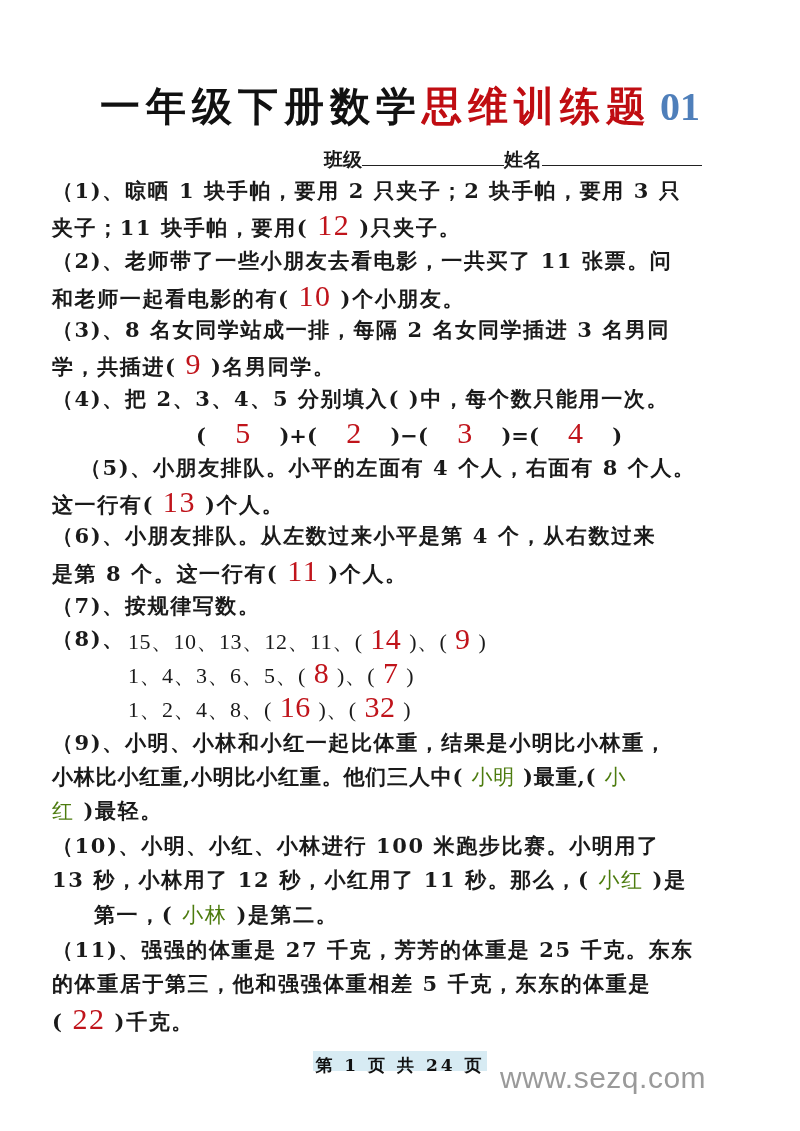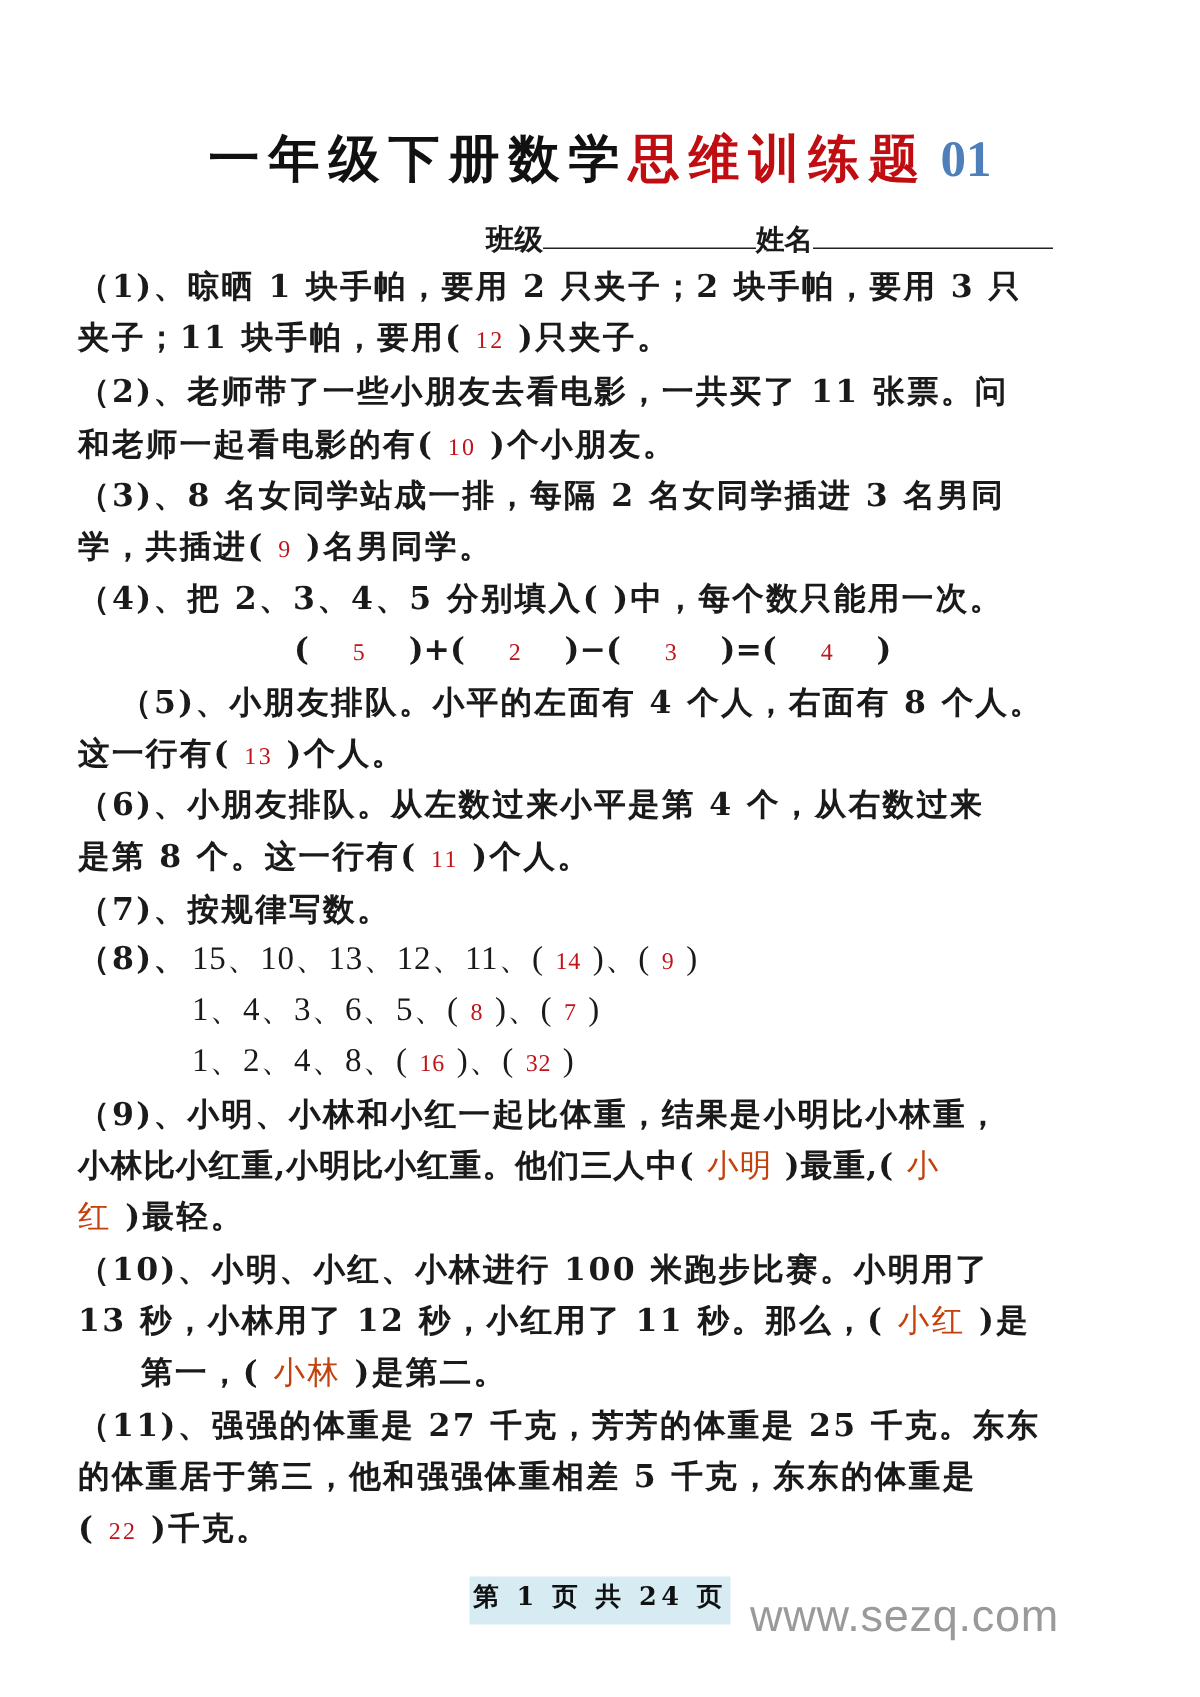--- a/index.html
+++ b/index.html
@@ -3,45 +3,45 @@
 <meta charset="utf-8">
 <style>
   html, body { margin: 0; padding: 0; background: #ffffff; }
   body {
     width: 800px; height: 1131px; position: relative; overflow: hidden;
     font-family: "DejaVu Serif", "Liberation Serif", serif;
     color: #1a1a1a;
   }
   .title {
     position: absolute; left: 0; top: 76px; width: 800px;
-    text-align: center; font-size: 34px; font-weight: 900; letter-spacing: 6px;
+    text-align: center; font-size: 40px; font-weight: 900; letter-spacing: 6px;
     font-family: "DejaVu Serif", serif;
     line-height: 60px; white-space: nowrap;
   }
   .title .t-black { color: #111111; }
   .title .t-red { color: #c00d12; }
   .title .t-blue { color: #4f7fba; font-family: "Liberation Serif", serif; letter-spacing: 0; margin-left: 8px; }
 
   .classline {
     position: absolute; left: 324px; top: 143px; font-size: 19px; font-weight: bold;
     white-space: nowrap; line-height: 30px;
   }
   .blank { display: inline-block; border-bottom: 1.5px solid #222; vertical-align: baseline; height: 22px; }
   .blank.b1 { width: 142px; }
   .blank.b2 { width: 160px; }
   .line {
     position: absolute; white-space: nowrap; font-size: 21px; font-weight: bold;
     line-height: 34px; letter-spacing: 1.6px;
   }
-  .ans { color: #c0141b; font-family: "Liberation Serif", serif; font-weight: normal; font-size: 16px; }
-  .ans-cn { color: #c2410c; font-weight: normal; }
+  .ans { color: #c0141b; font-family: "Liberation Serif", serif; font-weight: normal; font-size: 30px; }
+  .ans-cn { color: #4d7c0f; font-weight: normal; }
   .num { font-family: "Liberation Serif", serif; font-weight: normal; font-size: 22px; }
 
   .footer-page {
-    position: absolute; left: 313px; top: 1051px; width: 174px; height: 32px;
+    position: absolute; left: 313px; top: 1051px; width: 174px; height: 20px;
     background: #d7ebf3; font-size: 17px; font-weight: 900; line-height: 28px;
     text-align: center; letter-spacing: 3px; color: #111;
   }
   .watermark {
     position: absolute; left: 500px; top: 1058px; font-family: "Liberation Sans", sans-serif;
     font-size: 30px; color: #9a9a9a; letter-spacing: 0.5px; line-height: 40px;
   }
 </style>
 </head>
 <body>

